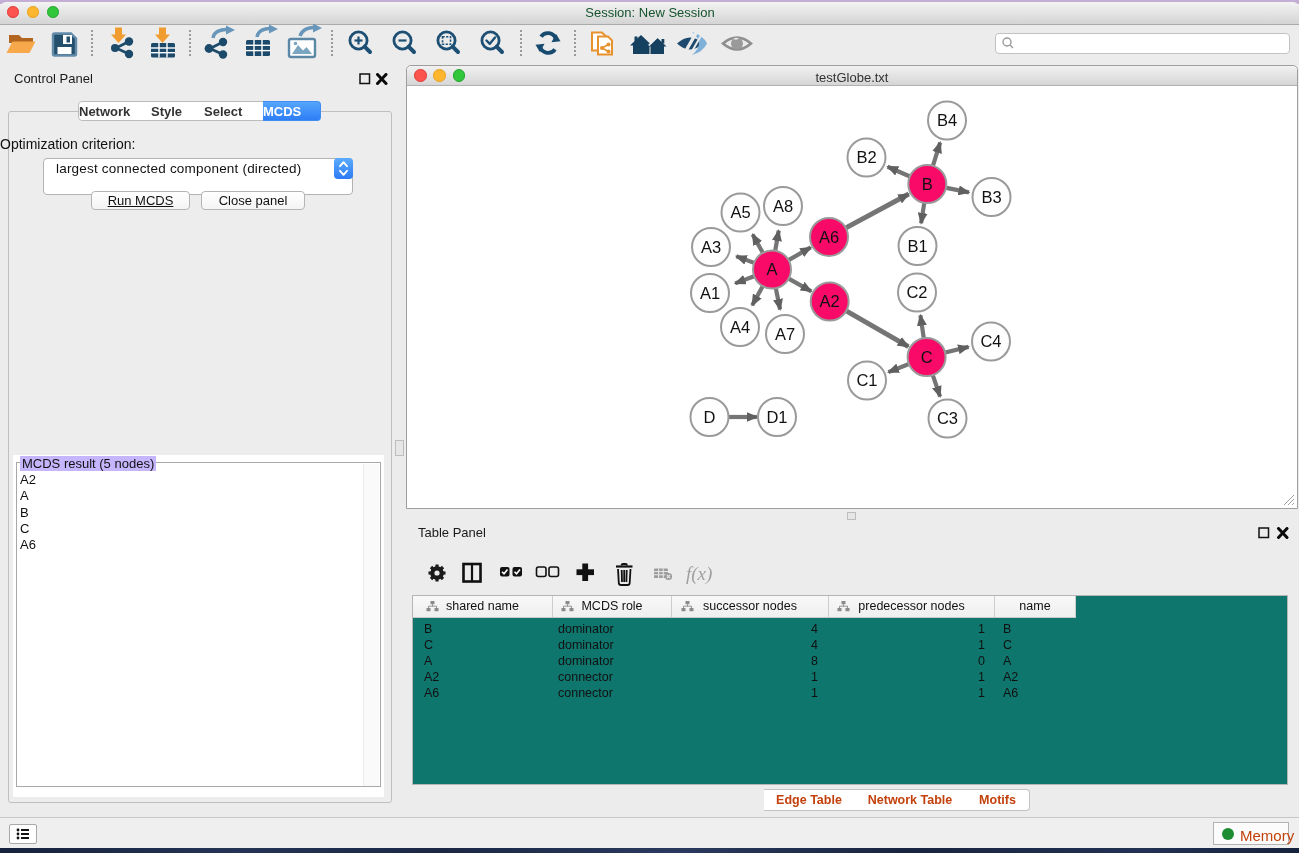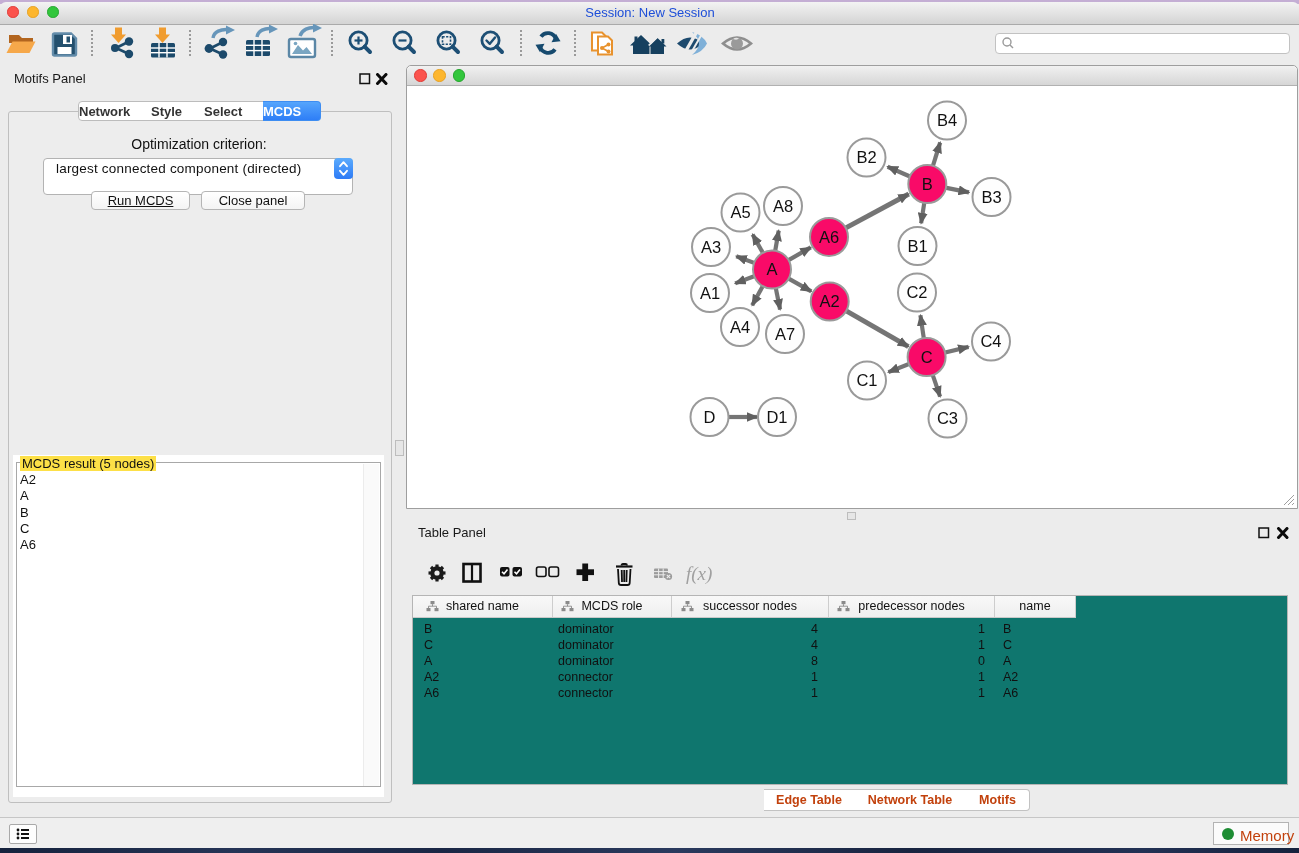--- a/index.html
+++ b/index.html
@@ -3,44 +3,44 @@
 <style>
 html,body{margin:0;padding:0;}
 body{width:1299px;height:853px;overflow:hidden;position:relative;background:#ececec;
  font-family:"Liberation Sans",sans-serif;-webkit-font-smoothing:antialiased;}
 .abs{position:absolute;}
 
 #titlebar{left:0;top:2px;width:1299px;height:22px;
  background:linear-gradient(#f3f3f3,#d4d4d4);border-bottom:1px solid #aaa;border-radius:6px 6px 0 0;}
 #lavstrip{left:0;top:0;width:1299px;height:4px;background:#c4aed4;}
 .tl{position:absolute;border-radius:50%;width:11.5px;height:11.5px;top:6px;box-sizing:border-box;}
-#title{left:560px;top:5px;width:180px;text-align:center;font-size:13px;color:#1d4ed8;}
+#title{left:560px;top:5px;width:180px;text-align:center;font-size:13px;color:#14532d;}
 
 #toolbar{left:0;top:25px;width:1299px;height:37px;background:#ececec;}
 .vsep{position:absolute;top:30px;height:26px;width:0;border-left:2px dotted #9a9a9a;}
 #search{left:995px;top:33px;width:293px;height:19px;background:#fff;border:1px solid #c2c2c2;border-radius:4px;}
 
 #cpTitle{left:14px;top:71px;font-size:13px;color:#1a1a1a;}
 #cpPanel{left:8px;top:111px;width:382px;height:690px;border:1px solid #bfbfbf;border-radius:3px;background:#ededed;}
 .tab{position:absolute;top:101px;height:20px;border:1px solid #bcbcbc;background:#fff;
  font-size:13px;font-weight:bold;color:#333;line-height:19px;box-sizing:border-box;border-left:none;}
 #tabNetwork{left:78px;width:74px;border-left:1px solid #bcbcbc;border-radius:4px 0 0 4px;}
 #tabStyle{left:151px;width:54px;}
 #tabSelect{left:204px;width:60px;}
 #tabMCDS{left:263px;width:58px;border-radius:0 4px 4px 0;background:linear-gradient(#55a5fc,#2e7ef7);color:#fff;border-color:#3d8df2;}
-#optlabel{left:0px;top:136px;width:398px;text-align:center;font-size:14px;color:#111;}
+#optlabel{left:0px;top:136px;width:398px;font-size:14px;color:#111;}
 #dropdown{left:43px;top:158px;width:310px;height:37px;background:#fff;border:1px solid #b3b3b3;border-radius:4px;box-sizing:border-box;}
 #dropdown .txt{position:absolute;left:12px;top:2px;font-size:13.5px;color:#111;letter-spacing:0.2px;}
 #dropdown .step{position:absolute;right:-1px;top:-1px;width:19px;height:21px;border-radius:4px;background:linear-gradient(#5babfd,#2d7bf6);}
 .btn{position:absolute;top:191px;height:19px;background:linear-gradient(#ffffff,#f4f4f4);border:1px solid #b5b5b5;border-radius:4px;box-sizing:border-box;font-size:13px;color:#111;text-align:center;line-height:17px;}
 #runbtn{left:91px;width:99px;text-decoration:underline;}
 #closebtn{left:201px;width:104px;}
 #whitePanel{left:13px;top:455px;width:371px;height:342px;background:#fff;}
 #fieldset{left:16px;top:462px;width:365px;height:325px;border:1px solid #a8a8a8;box-sizing:border-box;}
-#fieldlegend{left:20px;top:456px;background:#fde047;font-size:13px;color:#111;padding:0 2px;}
+#fieldlegend{left:20px;top:456px;background:#c4b5fd;font-size:13px;color:#111;padding:0 2px;}
 #mcdslist{left:20px;top:472px;font-size:13px;color:#111;line-height:16.3px;}
 #mcdsscroll{left:363px;top:464px;width:15px;height:322px;background:#fafafa;border-left:1px solid #ececec;}
 
 #win{left:406px;top:65px;width:892px;height:444px;background:#fff;border:1px solid #9e9e9e;border-radius:5px 5px 0 0;box-sizing:border-box;}
 #winbar{position:absolute;left:0;top:0;width:890px;height:19px;background:linear-gradient(#f1f1f1,#d6d6d6);border-bottom:1px solid #b1b1b1;border-radius:5px 5px 0 0;}
 #wintitle{position:absolute;left:0;top:4px;width:890px;text-align:center;font-size:13px;color:#323232;}
 .wl{position:absolute;border-radius:50%;width:12.5px;height:12.5px;top:3px;box-sizing:border-box;}
 #grip{right:2px;bottom:2px;width:12px;height:12px;}
 
 .splith{background:#e6e6e6;border:1px solid #bdbdbd;}
@@ -201,21 +201,21 @@
 <circle cx="737" cy="19.5" r="6" fill="#9a9a9a"></circle>
 <path d="M733,15 Q736,13 739,14.5 Q737,16.5 733,15 Z" fill="#e4e4e4"></path>
 </g>
 </svg>
 <div class="abs" id="search"></div>
 <svg class="abs" style="left:1001px;top:36px;" width="14" height="14" viewBox="0 0 14 14">
  <circle cx="6" cy="6" r="4" fill="none" stroke="#9a9a9a" stroke-width="1.4"></circle>
  <line x1="9" y1="9" x2="12" y2="12" stroke="#9a9a9a" stroke-width="1.4"></line>
 </svg>
 
-<div class="abs" id="cpTitle">Motifs Panel</div>
+<div class="abs" id="cpTitle">Control Panel</div>
 <svg class="abs" style="left:359px;top:73px;" width="30" height="13" viewBox="0 0 30 13">
  <rect x="1" y="1" width="9.5" height="9.5" fill="none" stroke="#111" stroke-width="1.5"></rect>
  <path d="M18.5 1.5 L27 10.5 M27 1.5 L18.5 10.5" stroke="#0a0a0a" stroke-width="3" stroke-linecap="round"></path>
 </svg>
 <div class="abs" id="cpPanel"></div>
 <div class="tab abs" id="tabNetwork">Network</div>
 <div class="tab abs" id="tabStyle">Style</div>
 <div class="tab abs" id="tabSelect">Select</div>
 <div class="tab abs" id="tabMCDS">MCDS</div>
 <div class="abs" id="optlabel">Optimization criterion:</div>
@@ -232,20 +232,21 @@
 <div class="abs" id="fieldset"></div>
 <div class="abs" id="fieldlegend">MCDS result (5 nodes)</div>
 <div class="abs" id="mcdslist">A2<br>A<br>B<br>C<br>A6</div>
 <div class="abs" id="mcdsscroll"></div>
 
 <div class="abs" id="win">
  <div id="winbar"></div>
  <div class="wl" style="left:7px;background:#fb534d;border:1px solid #e13b36;"></div>
  <div class="wl" style="left:26px;background:#fdb62e;border:1px solid #e8a120;"></div>
  <div class="wl" style="left:45.5px;background:#32c63c;border:1px solid #25a62f;"></div>
+ <div id="wintitle">testGlobe.txt</div>
  <svg class="abs" id="grip" width="12" height="12" viewBox="0 0 12 12">
   <path d="M11 1 L1 11 M11 5 L5 11 M11 9 L9 11" stroke="#9e9e9e" stroke-width="1"></path>
  </svg>
 </div>
 <svg class="abs" id="graph" style="left:407px;top:92px;" width="890" height="415" viewBox="0 0 890 415">
 <defs>
       <marker id="ah" markerWidth="12" markerHeight="10" refX="10.5" refY="5" orient="auto" markerUnits="userSpaceOnUse">
         <path d="M0,0 L12,5 L0,10 z" fill="#606060"></path>
       </marker>
     </defs>

